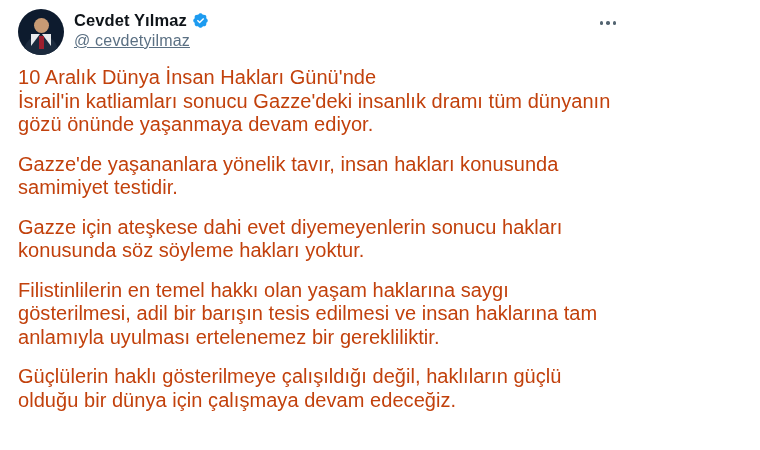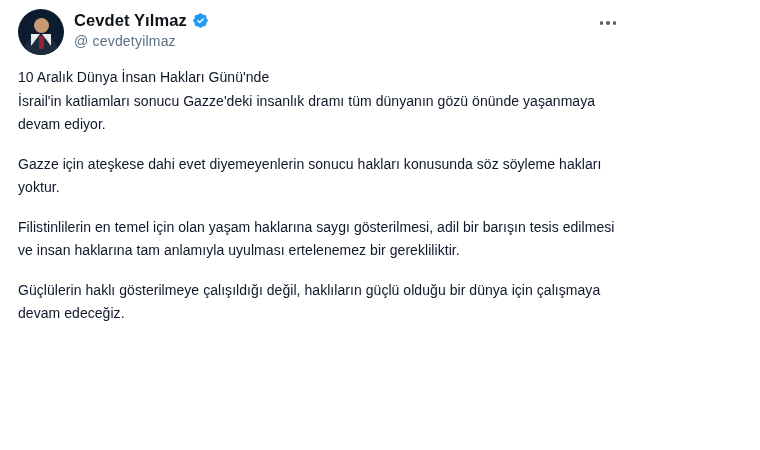--- a/index.html
+++ b/index.html
@@ -106,24 +106,25 @@
     flex: 0 0 auto;
     display: block;
   }
   .handle-row {
     display: flex;
     align-items: center;
     gap: 3px;
     margin-top: 3px;
   }
   .handle {
-    font-size: 14px;
+    font-size: 16px;
     color: #5b7083;
     line-height: 16px;
     letter-spacing: 0.2px;
+    text-decoration: underline;
   }
   .more-button {
     width: 28px;
     height: 22px;
     display: flex;
     align-items: center;
     justify-content: center;
     gap: 3px;
     color: #5b7083;
     flex: 0 0 auto;
@@ -132,23 +133,23 @@
   }
   .more-button .dot {
     width: 3.5px;
     height: 3.5px;
     border-radius: 50%;
     background: #536471;
     display: block;
   }
   .tweet-body {
     margin-top: 6px;
-    font-size: 14px;
+    font-size: 20px;
     line-height: 23.5px;
-    color: #0f172a;
+    color: #c2410c;
     letter-spacing: 0.05px;
   }
   .tweet-body p {
     margin: 0 0 16px 0;
     white-space: pre-wrap;
   }
   .tweet-body p:last-child {
     margin-bottom: 12px;
   }
 </style>
@@ -184,18 +185,19 @@
       <span class="dot"></span>
       <span class="dot"></span>
       <span class="dot"></span>
     </div>
 
   </div>
 
   <div class="tweet-body">
     <p>10 Aralık Dünya İnsan Hakları Günü'nde
 İsrail'in katliamları sonucu Gazze'deki insanlık dramı tüm dünyanın gözü önünde yaşanmaya devam ediyor.</p>
+    <p>Gazze'de yaşananlara yönelik tavır, insan hakları konusunda samimiyet testidir.</p>
     <p>Gazze için ateşkese dahi evet diyemeyenlerin sonucu hakları konusunda söz söyleme hakları yoktur.</p>
-    <p>Filistinlilerin en temel için olan yaşam haklarına saygı gösterilmesi, adil bir barışın tesis edilmesi ve insan haklarına tam anlamıyla uyulması ertelenemez bir gerekliliktir.</p>
+    <p>Filistinlilerin en temel hakkı olan yaşam haklarına saygı gösterilmesi, adil bir barışın tesis edilmesi ve insan haklarına tam anlamıyla uyulması ertelenemez bir gerekliliktir.</p>
     <p>Güçlülerin haklı gösterilmeye çalışıldığı değil, haklıların güçlü olduğu bir dünya için çalışmaya devam edeceğiz.</p>
   </div>
 
 </div>
 
 </body></html>

